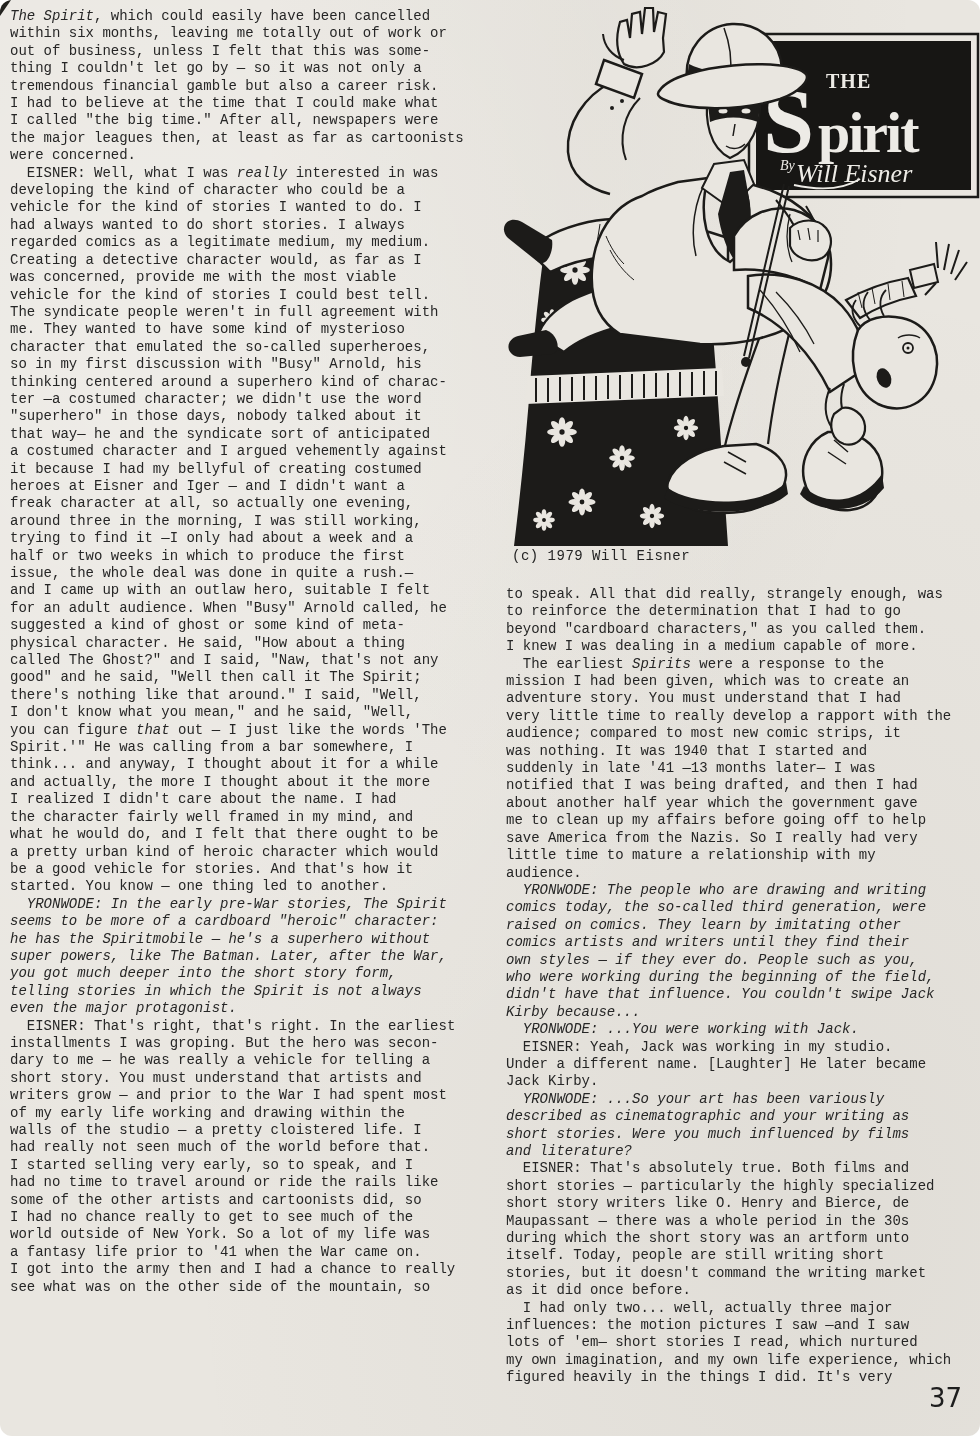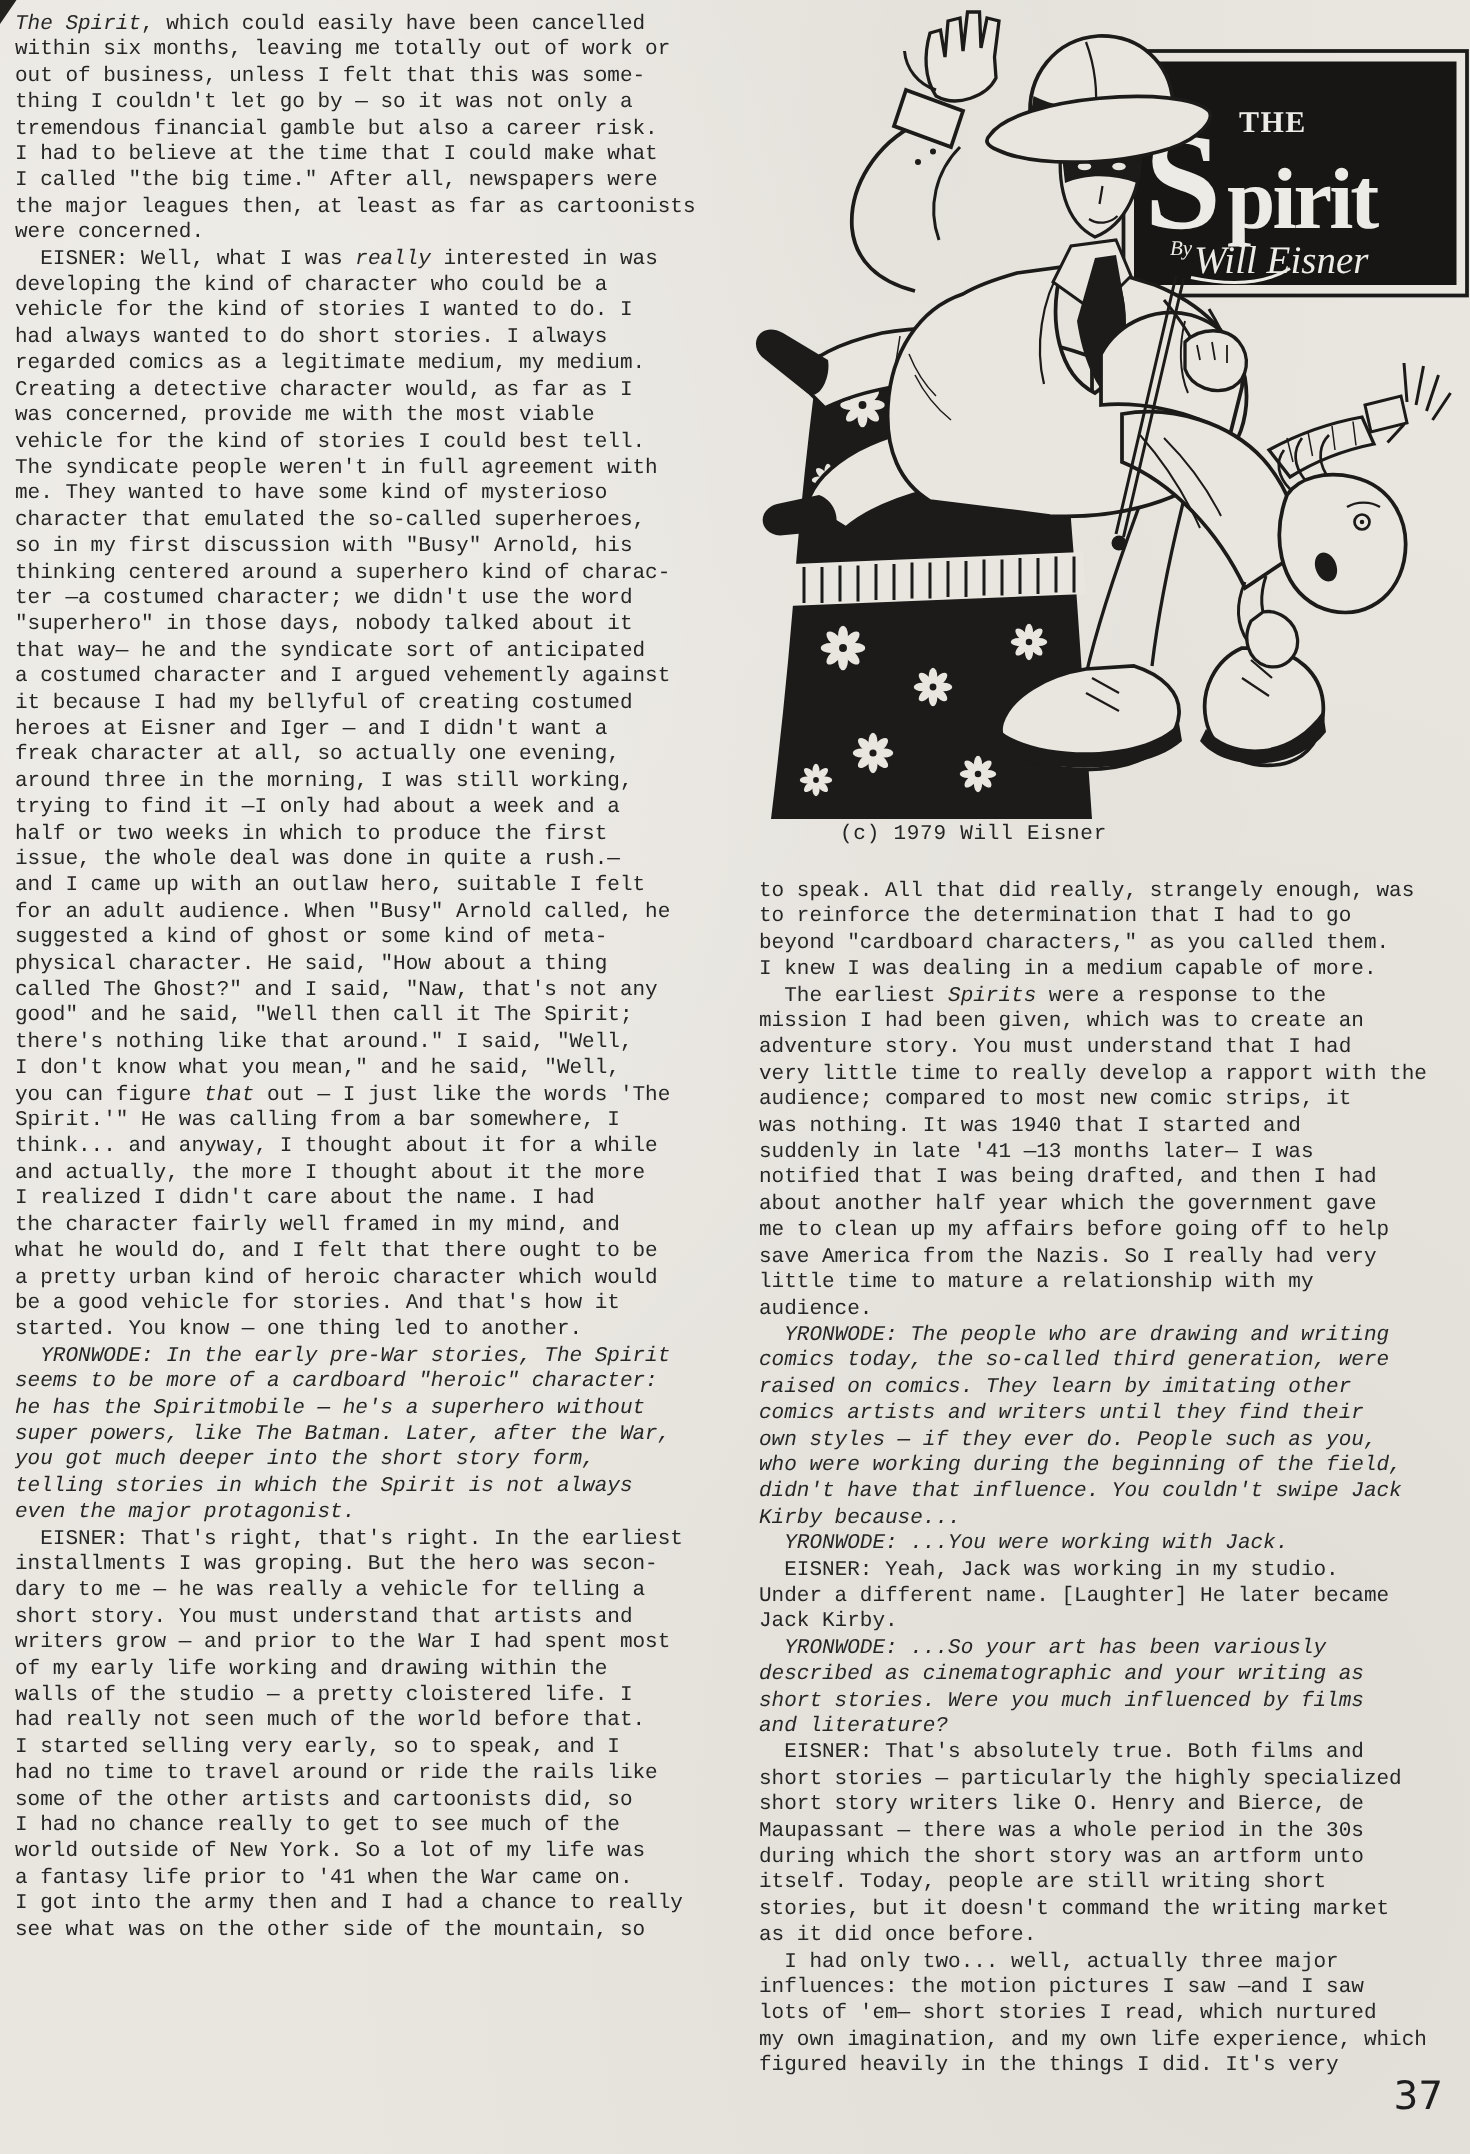--- a/index.html
+++ b/index.html
@@ -7,27 +7,28 @@
     position:relative;
     width:980px;height:1436px;
     background:#e9e6e0;
     background-image:
       radial-gradient(ellipse at 15% 25%, rgba(255,255,255,0.25), transparent 55%),
       radial-gradient(ellipse at 85% 85%, rgba(110,105,95,0.07), transparent 55%),
       radial-gradient(ellipse at 60% 5%, rgba(120,115,100,0.05), transparent 40%);
     overflow:hidden;
     font-family:"Liberation Mono", monospace;
     color:#262626;
+    border-radius:12px;
   }
   .textcol{position:absolute;font-size:14px;line-height:17.4px;}
   .textcol p{margin:0;white-space:pre-wrap;}
   .italic{font-style:italic;}
   #leftcol{left:10px;top:8px;width:464px;}
   #rightcol{left:506px;top:586px;width:468px;}
-  .caption{position:absolute;left:512px;top:548px;font-size:14px;letter-spacing:0.5px;color:#242424;margin-left:48px;}
+  .caption{position:absolute;left:512px;top:548px;font-size:14px;letter-spacing:0.5px;color:#242424;}
   .pagenum{
     position:absolute;left:929px;top:1383px;
     font-family:"DejaVu Sans", sans-serif;font-weight:normal;
     font-size:26px;color:#1e1e1e;
   }
   .corner-mark{
     position:absolute;left:0;top:0;width:0;height:0;
     border-top:16px solid #23221f;border-right:11px solid transparent;
   }
   #illustration{position:absolute;left:490px;top:0;}

